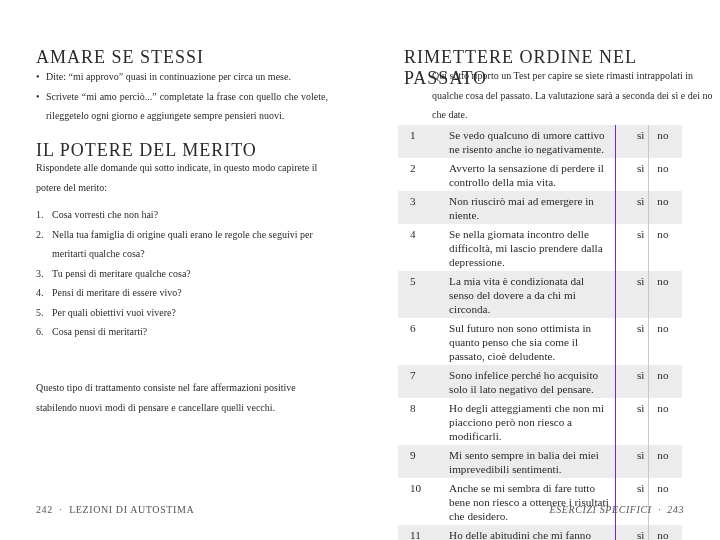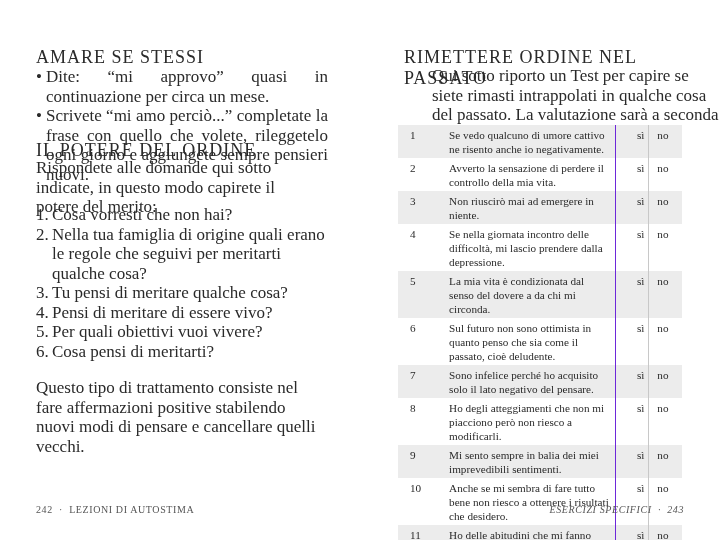--- a/index.html
+++ b/index.html
@@ -7,21 +7,21 @@
     width: 720px; height: 540px; background: #ffffff; position: relative; overflow: hidden;
     font-family: "Liberation Serif", "DejaVu Serif", serif; color: #2a2a2a;
   }
   .page { position: absolute; top: 0; height: 540px; }
   .left { left: 0; width: 360px; }
   .right { left: 360px; width: 360px; }
   h2 {
     font-weight: normal; font-size: 18px; letter-spacing: 1px; margin: 0;
     color: #2a2a2a; position: absolute;
   }
-  .txt { font-size: 17px; line-height: 19.5px; position: absolute; }
+  .txt { font-size: 10px; line-height: 19.5px; position: absolute; }
   .bullets { list-style: none; padding: 0; margin: 0; }
   .bullets li { position: relative; padding-left: 10px; text-align: justify; }
   .bullets li::before { content: "•"; position: absolute; left: 0; }
   .numlist { list-style: none; padding: 0; margin: 0; }
   .numlist li { position: relative; padding-left: 16px; }
   .numlist li .n { position: absolute; left: 0; }
   p { margin: 0; }
   .footer { position: absolute; top: 504px; font-size: 10px; letter-spacing: 0.6px; color: #555; }
   table.test {
     position: absolute; left: 38px; top: 125px; width: 284px; border-collapse: collapse;
@@ -37,21 +37,21 @@
 </head>
 <body>
 
 <div class="page left">
   <h2 style="left:36px; top:47px;">AMARE SE STESSI</h2>
   <ul class="bullets txt" style="left:36px; top:67px; width:292px;">
     <li>Dite: “mi approvo” quasi in continuazione per circa un mese.</li>
     <li>Scrivete “mi amo perciò...” completate la frase con quello che volete, rileggetelo ogni giorno e aggiungete sempre pensieri nuovi.</li>
   </ul>
 
-  <h2 style="left:36px; top:140px;">IL POTERE DEL ORDINE</h2>
+  <h2 style="left:36px; top:140px;">IL POTERE DEL MERITO</h2>
   <p class="txt" style="left:36px; top:158px; width:285px;">Rispondete alle domande qui sotto indicate, in questo modo capirete il potere del merito:</p>
 
   <ol class="numlist txt" style="left:36px; top:205px; width:290px;">
     <li><span class="n">1.</span><span>Cosa vorresti che non hai?</span></li>
     <li><span class="n">2.</span><span>Nella tua famiglia di origine quali erano le regole che seguivi per meritarti qualche cosa?</span></li>
     <li><span class="n">3.</span><span>Tu pensi di meritare qualche cosa?</span></li>
     <li><span class="n">4.</span><span>Pensi di meritare di essere vivo?</span></li>
     <li><span class="n">5.</span><span>Per quali obiettivi vuoi vivere?</span></li>
     <li><span class="n">6.</span><span>Cosa pensi di meritarti?</span></li>
   </ol>

